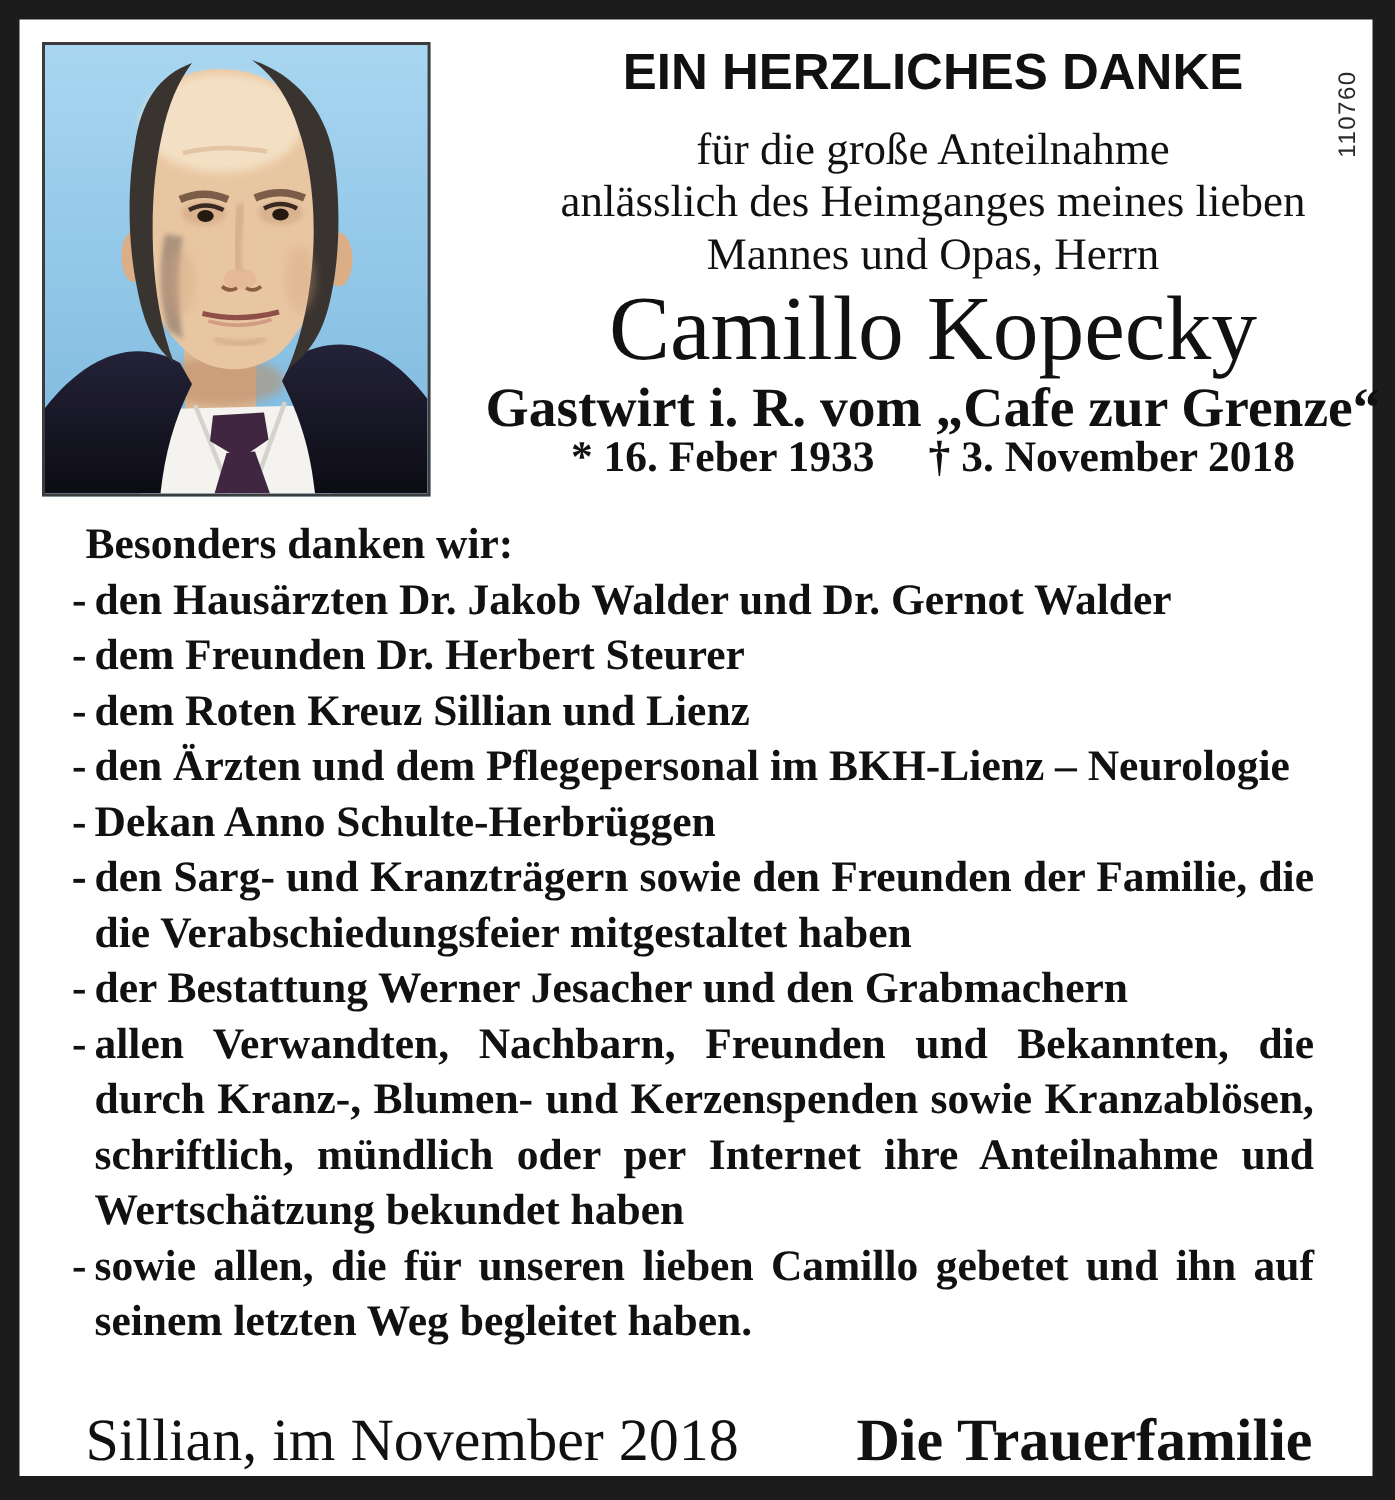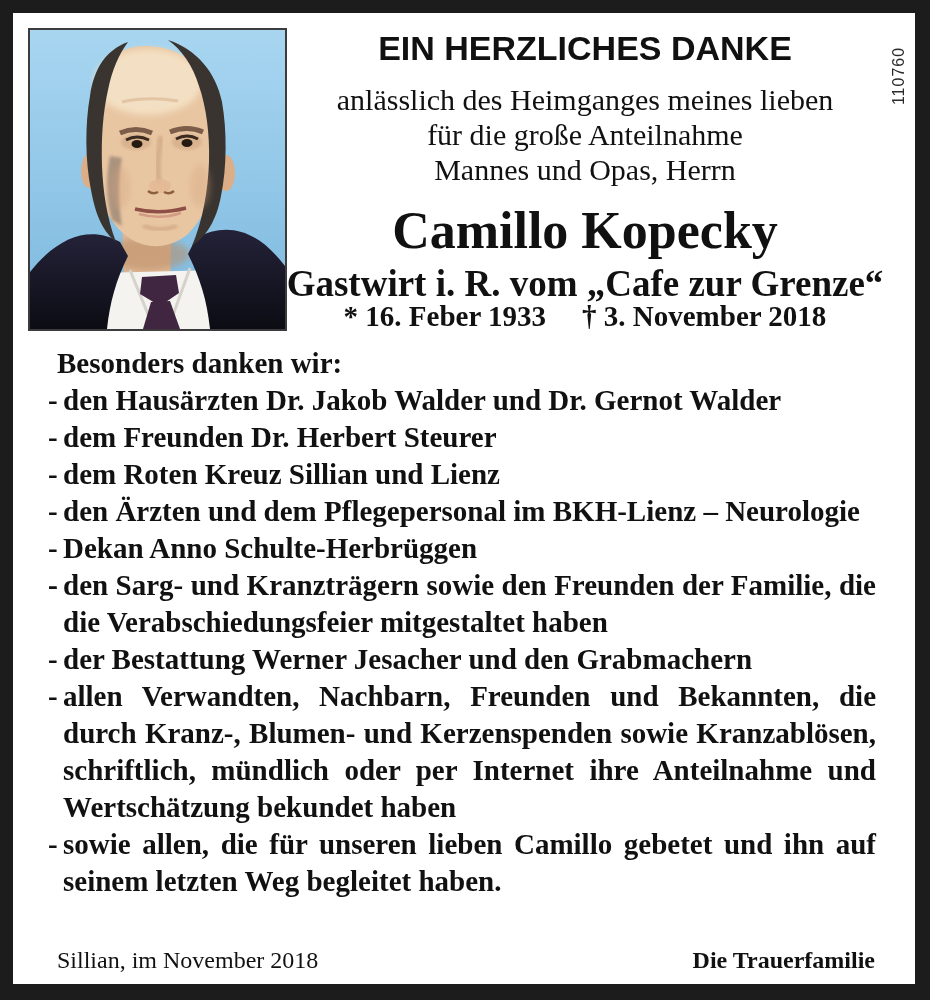--- a/index.html
+++ b/index.html
@@ -36,51 +36,52 @@
   .ad-number span {
     transform: rotate(-90deg);
     white-space: nowrap;
     font-family: "Liberation Sans", sans-serif;
     font-size: 16px; letter-spacing: 1px; color: #2a2a2a;
   }
   
   .head-block {
     position: absolute; left: 273px; top: 0; width: 598px;
     text-align: center;
+    padding-left: 37px;
   }
   .headline {
     font-family: "Liberation Sans", sans-serif;
     font-weight: bold;
     font-size: 34px; line-height: 40px;
     letter-spacing: 0px;
     margin: 15px 0 0 0;
   }
   .intro { font-size: 30px; line-height: 35px; margin-top: 14px; }
   .intro div { white-space: nowrap; }
   .name {
-    font-size: 52px; line-height: 64px; font-weight: bold;
-    margin-top: 12px; white-space: nowrap;
+    font-size: 61px; line-height: 64px; font-weight: normal;
+    margin-top: 1px; white-space: nowrap;
   }
   .name-sub { font-size: 37px; line-height: 33px; font-weight: bold; margin-top: 4px; white-space: nowrap; }
   .dates { font-size: 29px; line-height: 33px; font-weight: bold; white-space: nowrap; }
   .dates .death { margin-left: 36px; }
   
   .body-block {
     position: absolute; left: 35px; top: 332px; width: 828px;
     font-size: 29px; line-height: 37px; font-weight: bold;
   }
   .lead { margin: 0 0 0 9px; }
   ul.thanks { list-style: none; margin: 0; padding: 0; }
   ul.thanks li { position: relative; padding-left: 15px; text-align: justify; }
   ul.thanks li .marker { position: absolute; left: 0; top: 0; }
   
   .footer-row {
     position: absolute; left: 44px; right: 40px; top: 929px;
     display: flex; justify-content: space-between; align-items: flex-start;
-    font-size: 24px; line-height: 36px;
+    font-size: 40px; line-height: 36px;
   }
   .signature { font-weight: bold; margin-left: 40px; }
 </style>
 </head>
 <body>
 
 <div class="sheet">
 
   <div class="photo-frame">
     <svg viewBox="0 0 255 299" xmlns="http://www.w3.org/2000/svg">
@@ -146,22 +147,22 @@
     </svg>
   </div>
 
   <div class="ad-number">
     <span>110760</span>
   </div>
 
   <div class="head-block">
     <div class="headline">EIN HERZLICHES DANKE</div>
     <div class="intro">
+      <div>für die große Anteilnahme</div>
       <div>anlässlich des Heimganges meines lieben</div>
-      <div>für die große Anteilnahme</div>
       <div>Mannes und Opas, Herrn</div>
     </div>
     <div class="name">Camillo Kopecky</div>
     <div class="name-sub">Gastwirt i. R. vom „Cafe zur Grenze“</div>
     <div class="dates">
       <span class="birth">* 16. Feber 1933</span><span class="death">† 3. November 2018</span>
     </div>
   </div>
 
   <div class="body-block">

